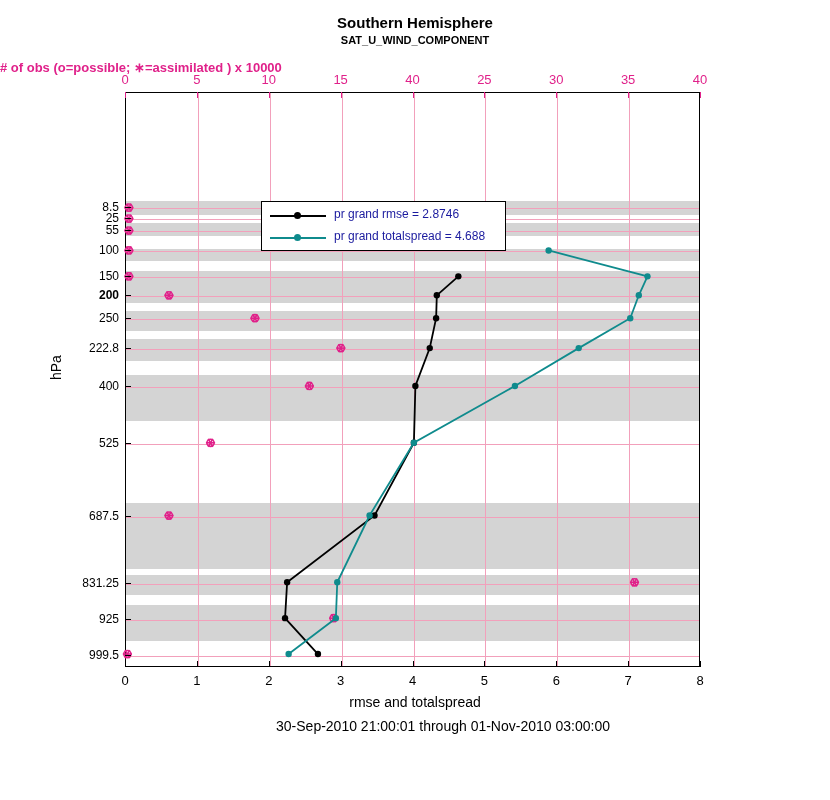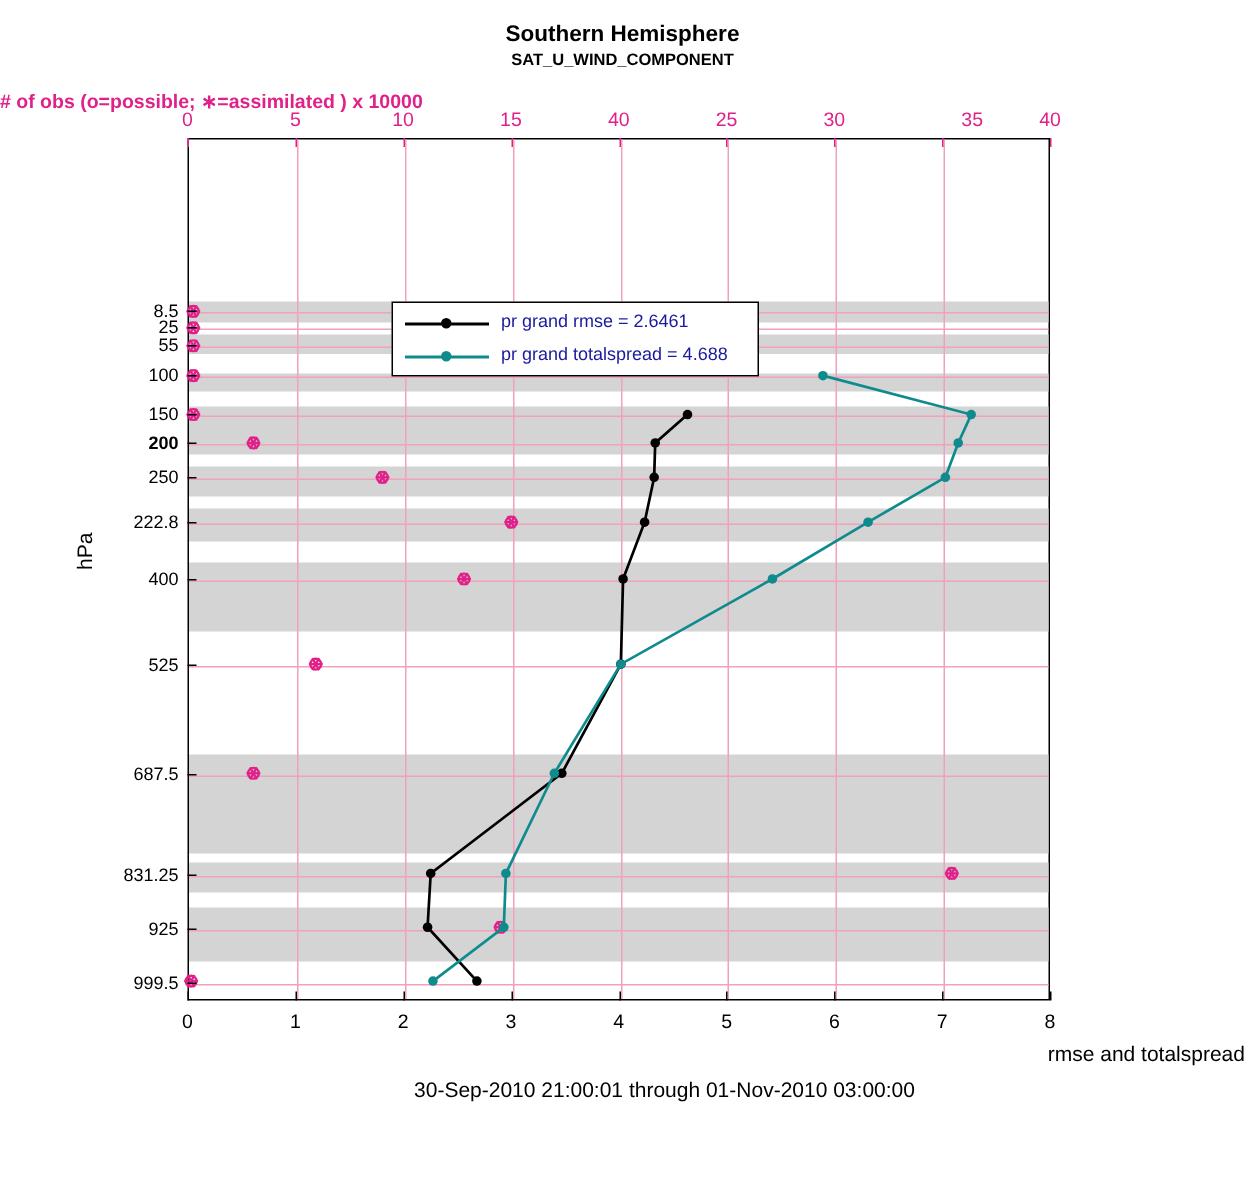--- a/index.html
+++ b/index.html
@@ -127,21 +127,21 @@
     font-size: 14px;
     transform: rotate(-90deg);
     transform-origin: left top;
     white-space: nowrap;
   }
   .xlabel {
     position: absolute;
     left: 0;
     top: 694px;
     width: 830px;
-    text-align: right;
+    text-align: center;
     font-size: 14px;
   }
   .daterange {
     position: absolute;
     left: 0;
     top: 718px;
     width: 830px;
     text-align: center;
     font-size: 14px;
     padding-left: 28px;
@@ -352,21 +352,21 @@
         <circle cx="244.4" cy="424.0" r="3.2" fill="#0f8b8d"></circle>
         <circle cx="212.0" cy="491.0" r="3.2" fill="#0f8b8d"></circle>
         <circle cx="210.6" cy="527.0" r="3.2" fill="#0f8b8d"></circle>
         <circle cx="163.2" cy="563.0" r="3.2" fill="#0f8b8d"></circle>
       </svg>
 
     <div class="legend">
       <div class="legend-row" style="top:2px;">
         <div class="legend-line" style="background:#000000;"></div>
         <div class="legend-dot" style="left:32px;background:#000000;"></div>
-        <div class="legend-text">pr grand rmse = 2.6461</div>
+        <div class="legend-text">pr grand rmse = 2.8746</div>
       </div>
       <div class="legend-row" style="top:24px;text-align:right;">
         <div class="legend-line" style="background:#0f8b8d;"></div>
         <div class="legend-dot" style="left:32px;background:#0f8b8d;"></div>
         <div class="legend-text">pr grand totalspread = 4.688</div>
       </div>
     </div>
   </div>
 
   <div id="yticks">
@@ -427,19 +427,19 @@
       <div class="xtick-label-top" style="left: 268.75px; top: 72px; text-align: center;">10</div>
       <div class="xtick-mark-top" style="left: 268.75px; top: 92px;"></div>
       <div class="xtick-label-top" style="left: 340.625px; top: 72px;">15</div>
       <div class="xtick-mark-top" style="left: 340.625px; top: 92px;"></div>
       <div class="xtick-label-top" style="left: 412.5px; top: 72px;">40</div>
       <div class="xtick-mark-top" style="left: 412.5px; top: 92px;"></div>
       <div class="xtick-label-top" style="left: 484.375px; top: 72px;">25</div>
       <div class="xtick-mark-top" style="left: 484.375px; top: 92px;"></div>
       <div class="xtick-label-top" style="left: 556.25px; top: 72px;">30</div>
       <div class="xtick-mark-top" style="left: 556.25px; top: 92px;"></div>
-      <div class="xtick-label-top" style="left: 628.125px; top: 72px; margin-left: 20px;">35</div>
+      <div class="xtick-label-top" style="left: 628.125px; top: 72px;">35</div>
       <div class="xtick-mark-top" style="left: 628.125px; top: 92px;"></div>
       <div class="xtick-label-top" style="left: 700px; top: 72px;">40</div>
       <div class="xtick-mark-top" style="left: 700px; top: 92px;"></div>
     </div>
 
 </div>
 
 </body></html>

